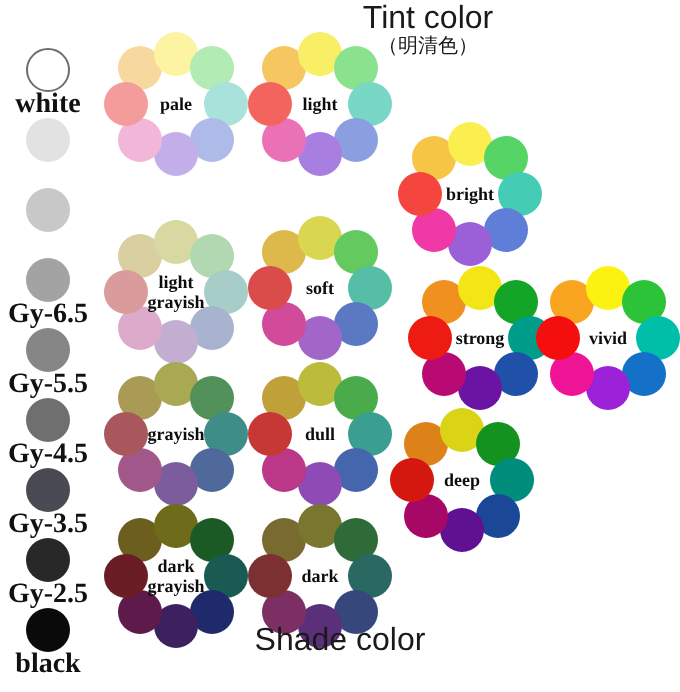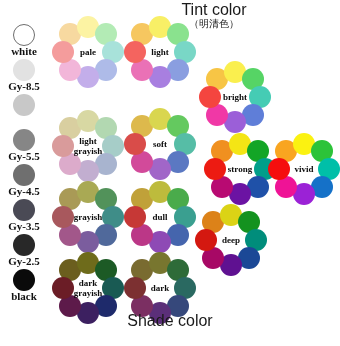--- a/index.html
+++ b/index.html
@@ -57,21 +57,21 @@
     height: 22px;
     border-radius: 50%;
   }
   .gray-swatch.outlined { border: 1px solid #6e6e6e; width: 20px; height: 20px; }
   .gray-label {
     position: absolute;
     top: 21px;
     left: 0;
     width: 48px;
     text-align: center;
-    font-size: 11px;
+    font-size: 14px;
     font-weight: bold;
     color: #111111;
     font-family: "Liberation Serif", serif;
   }
 
   
   .tone-group {
     position: absolute;
     width: 72px;
     height: 72px;
@@ -111,24 +111,27 @@
     <span class="sub">（明清色）</span>
   </div>
 
   <div class="gray-col" id="gray-col">
       <div class="gray-item">
         <div class="gray-swatch outlined" style="background: rgb(255, 255, 255);"></div>
         <div class="gray-label">white</div>
       </div>
       <div class="gray-item">
         <div class="gray-swatch" style="background: rgb(226, 226, 226);"></div>
-        <div class="gray-label">Gy-8.5</div>
       </div>
       <div class="gray-item">
         <div class="gray-swatch" style="background: rgb(200, 200, 200);"></div>
+      </div>
+      <div class="gray-item">
+        <div class="gray-swatch" style="background: rgb(163, 163, 163);"></div>
+        <div class="gray-label">Gy-6.5</div>
       </div>
       <div class="gray-item">
         <div class="gray-swatch" style="background: rgb(134, 134, 134);"></div>
         <div class="gray-label">Gy-5.5</div>
       </div>
       <div class="gray-item">
         <div class="gray-swatch" style="background: rgb(111, 111, 111);"></div>
         <div class="gray-label">Gy-4.5</div>
       </div>
       <div class="gray-item">

